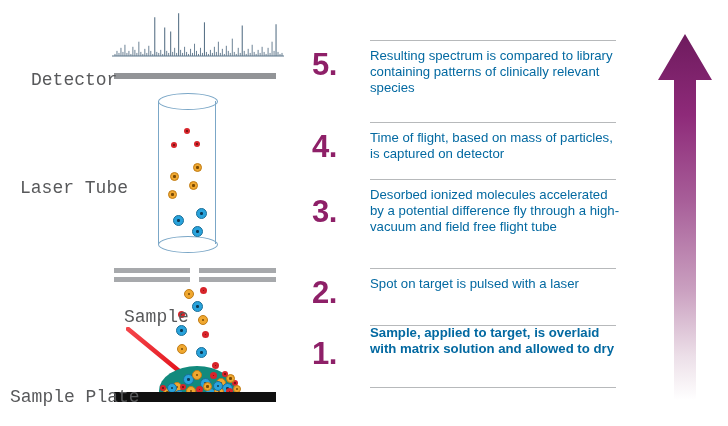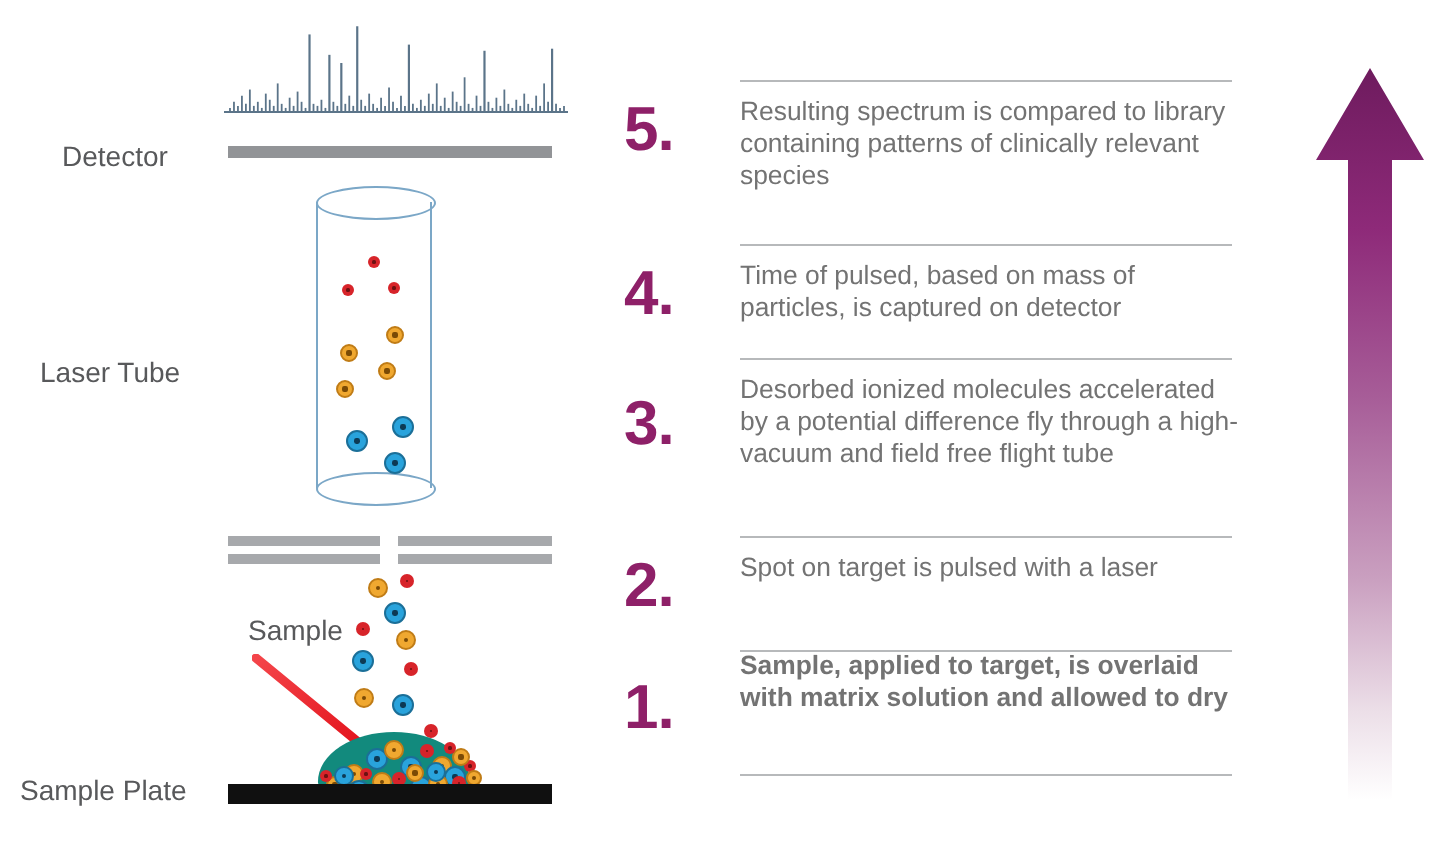--- a/index.html
+++ b/index.html
@@ -21,23 +21,24 @@
     position: absolute;
     left: 0; top: 0;
     width: 728px;
     height: 426px;
   }
 
   
   .schematic-label {
     position: absolute;
     color: #58595b;
-    font-size: 14px;
+    font-size: 18px;
     line-height: 1;
     white-space: nowrap;
+    font-family: Liberation Mono, monospace;
   }
   #label-detector   { left: 31px;  top: 71px; }
   #label-flighttube { left: 20px;  top: 179px; }
   #label-laser      { left: 124px; top: 308px; }
   #label-targetplate{ left: 10px;  top: 388px; }
 
   
   #spectrum-svg {
     position: absolute;
     left: 112px;
@@ -201,21 +202,21 @@
     color: #8e2068;
     font-weight: bold;
     font-size: 31px;
     line-height: 1;
     letter-spacing: -0.5px;
   }
   .step-text {
     position: absolute;
     left: 58px;
     width: 250px;
-    color: #737373;
+    color: #0369a1;
     font-size: 13.2px;
     line-height: 16.2px;
   }
 
   #step-5 { top: 40px; }
   #step-4 { top: 122px; }
   #step-3 { top: 179px; }
   #step-2 { top: 268px; }
   #step-1 { top: 325px; }
 
@@ -414,21 +415,21 @@
 
     <div class="step" id="step-5">
       <div class="step-rule" style="top:0px;"></div>
       <div class="step-num" style="top:9px;">5.</div>
       <div class="step-text" style="top:8px;">Resulting spectrum is compared to library containing patterns of clinically relevant species</div>
     </div>
 
     <div class="step" id="step-4">
       <div class="step-rule" style="top:0px;"></div>
       <div class="step-num" style="top:9px;">4.</div>
-      <div class="step-text" style="top:8px;">Time of pulsed, based on mass of particles, is captured on detector</div>
+      <div class="step-text" style="top:8px;">Time of flight, based on mass of particles, is captured on detector</div>
     </div>
 
     <div class="step" id="step-3">
       <div class="step-rule" style="top:0px;"></div>
       <div class="step-num" style="top:17px;">3.</div>
       <div class="step-text" style="top:8px;">Desorbed ionized molecules accelerated by a potential difference fly through a high-vacuum and field free flight tube</div>
     </div>
 
     <div class="step" id="step-2">
       <div class="step-rule" style="top:0px;"></div>

